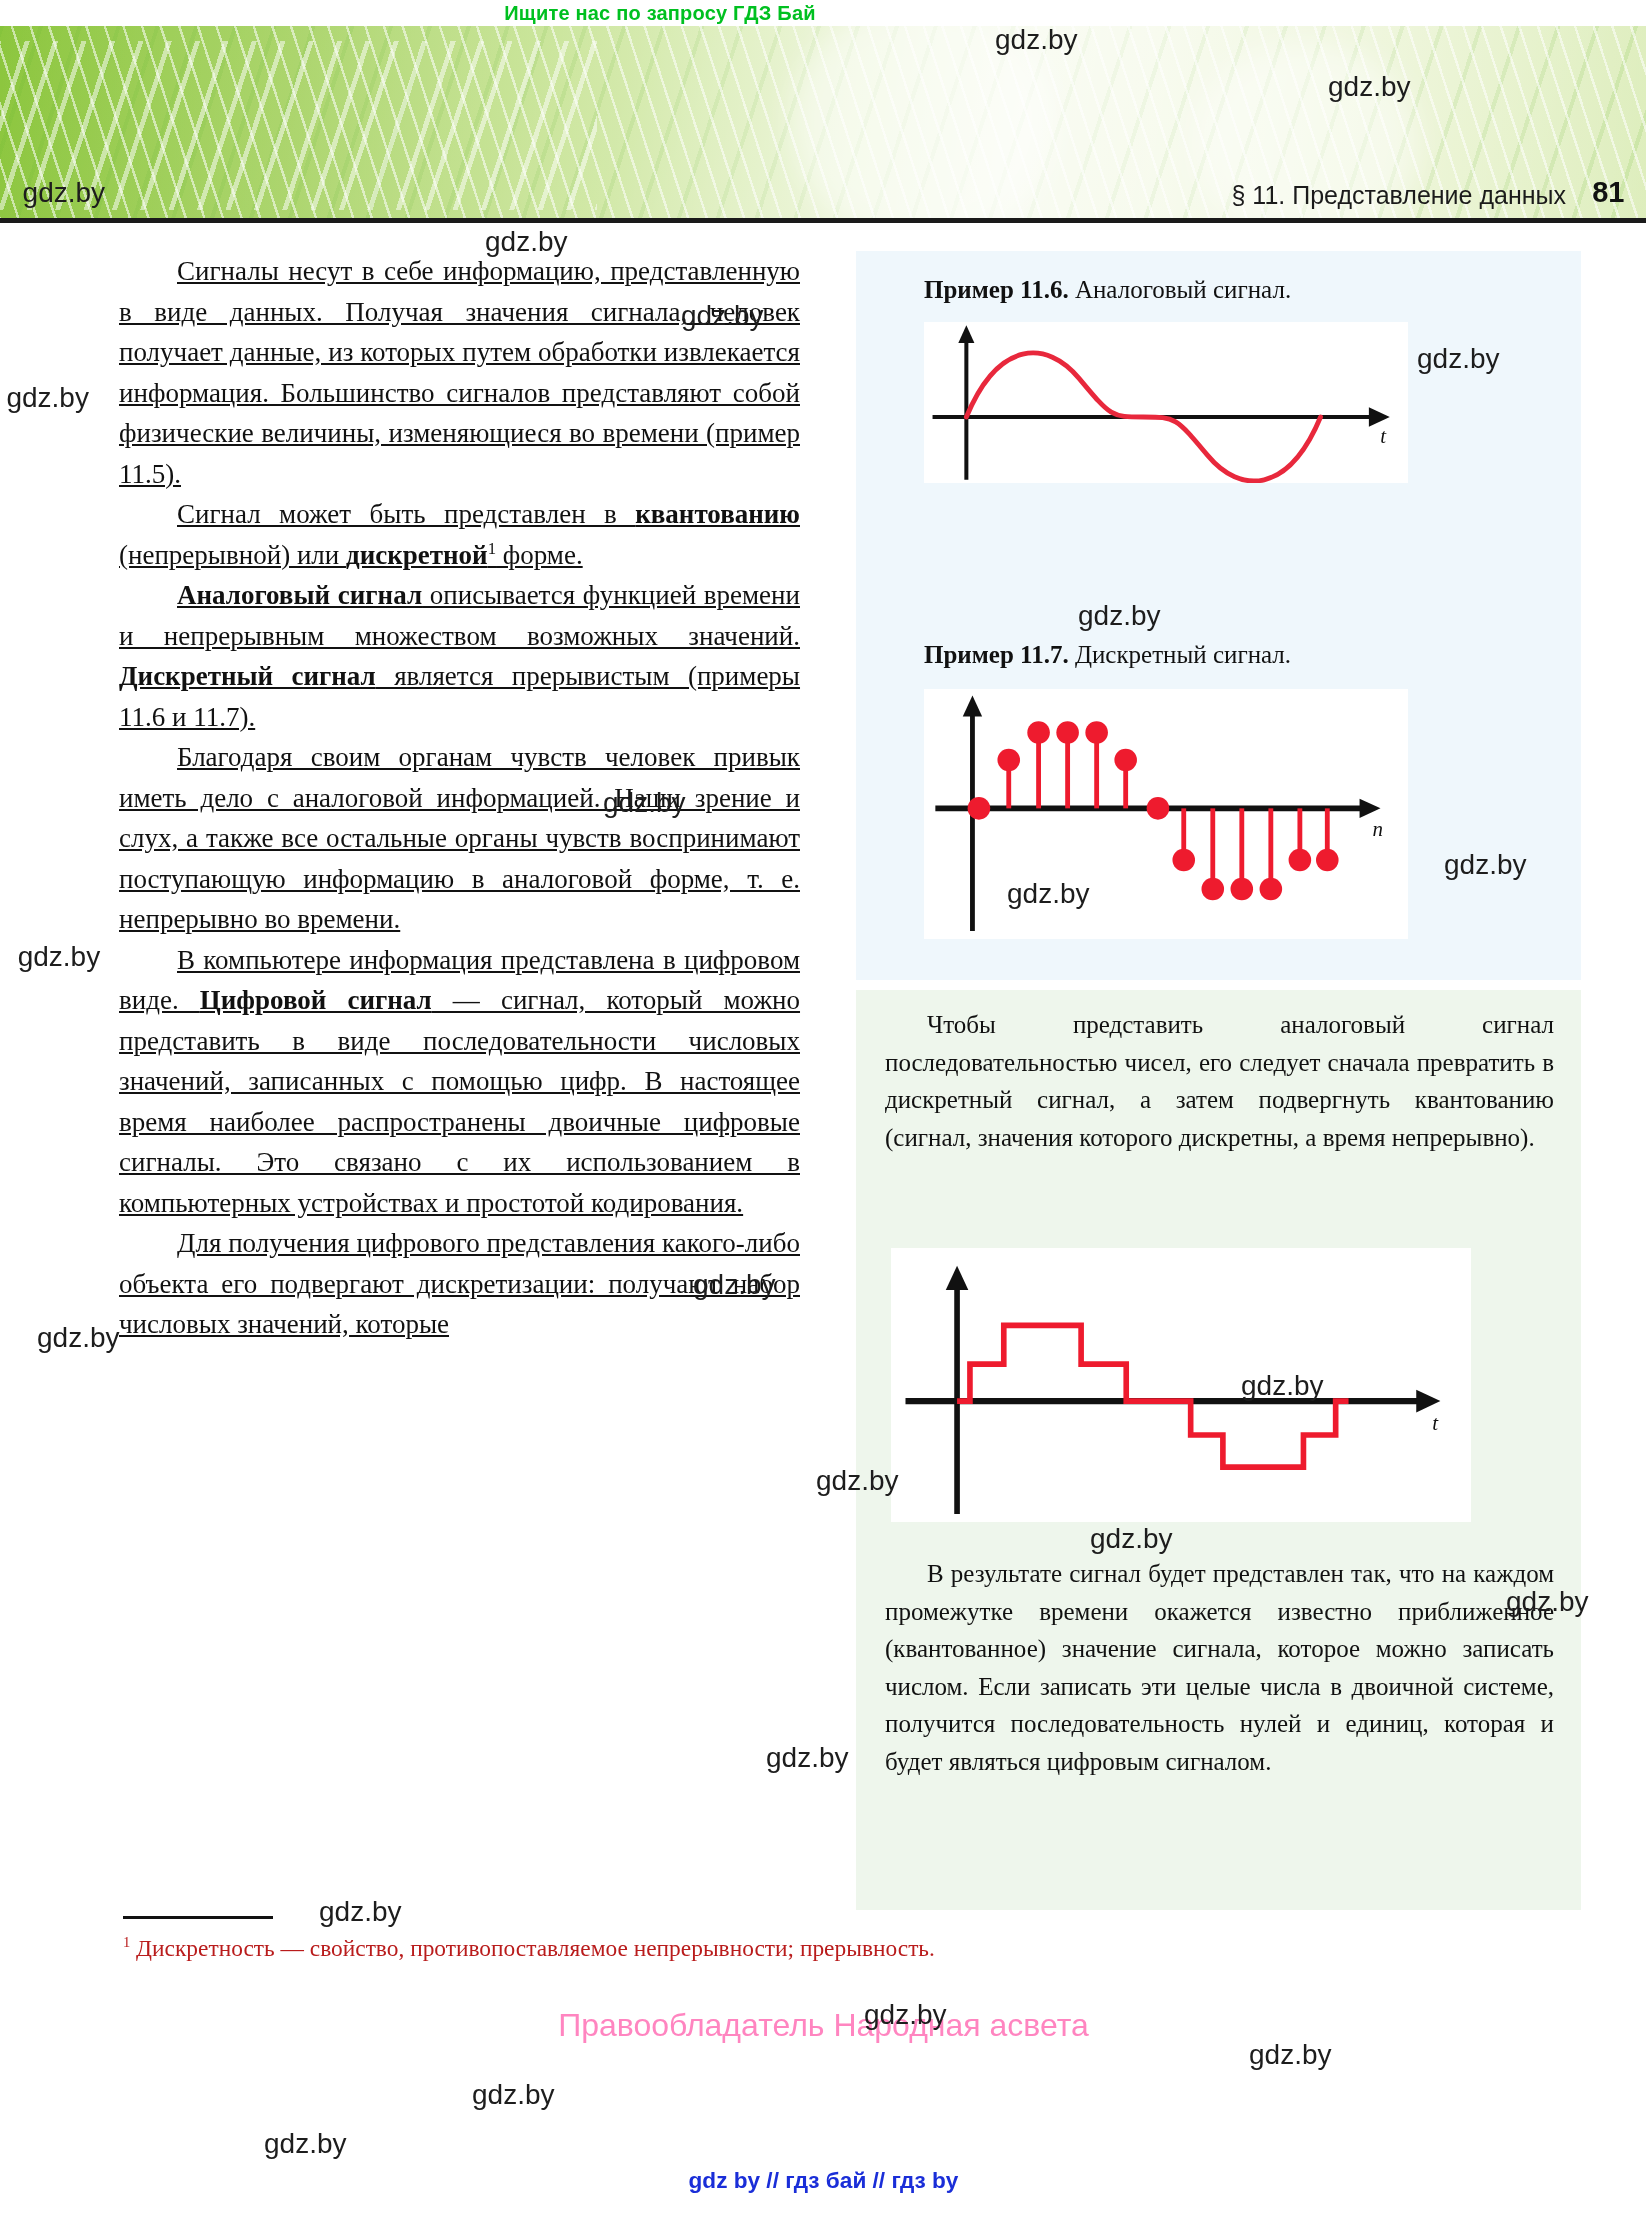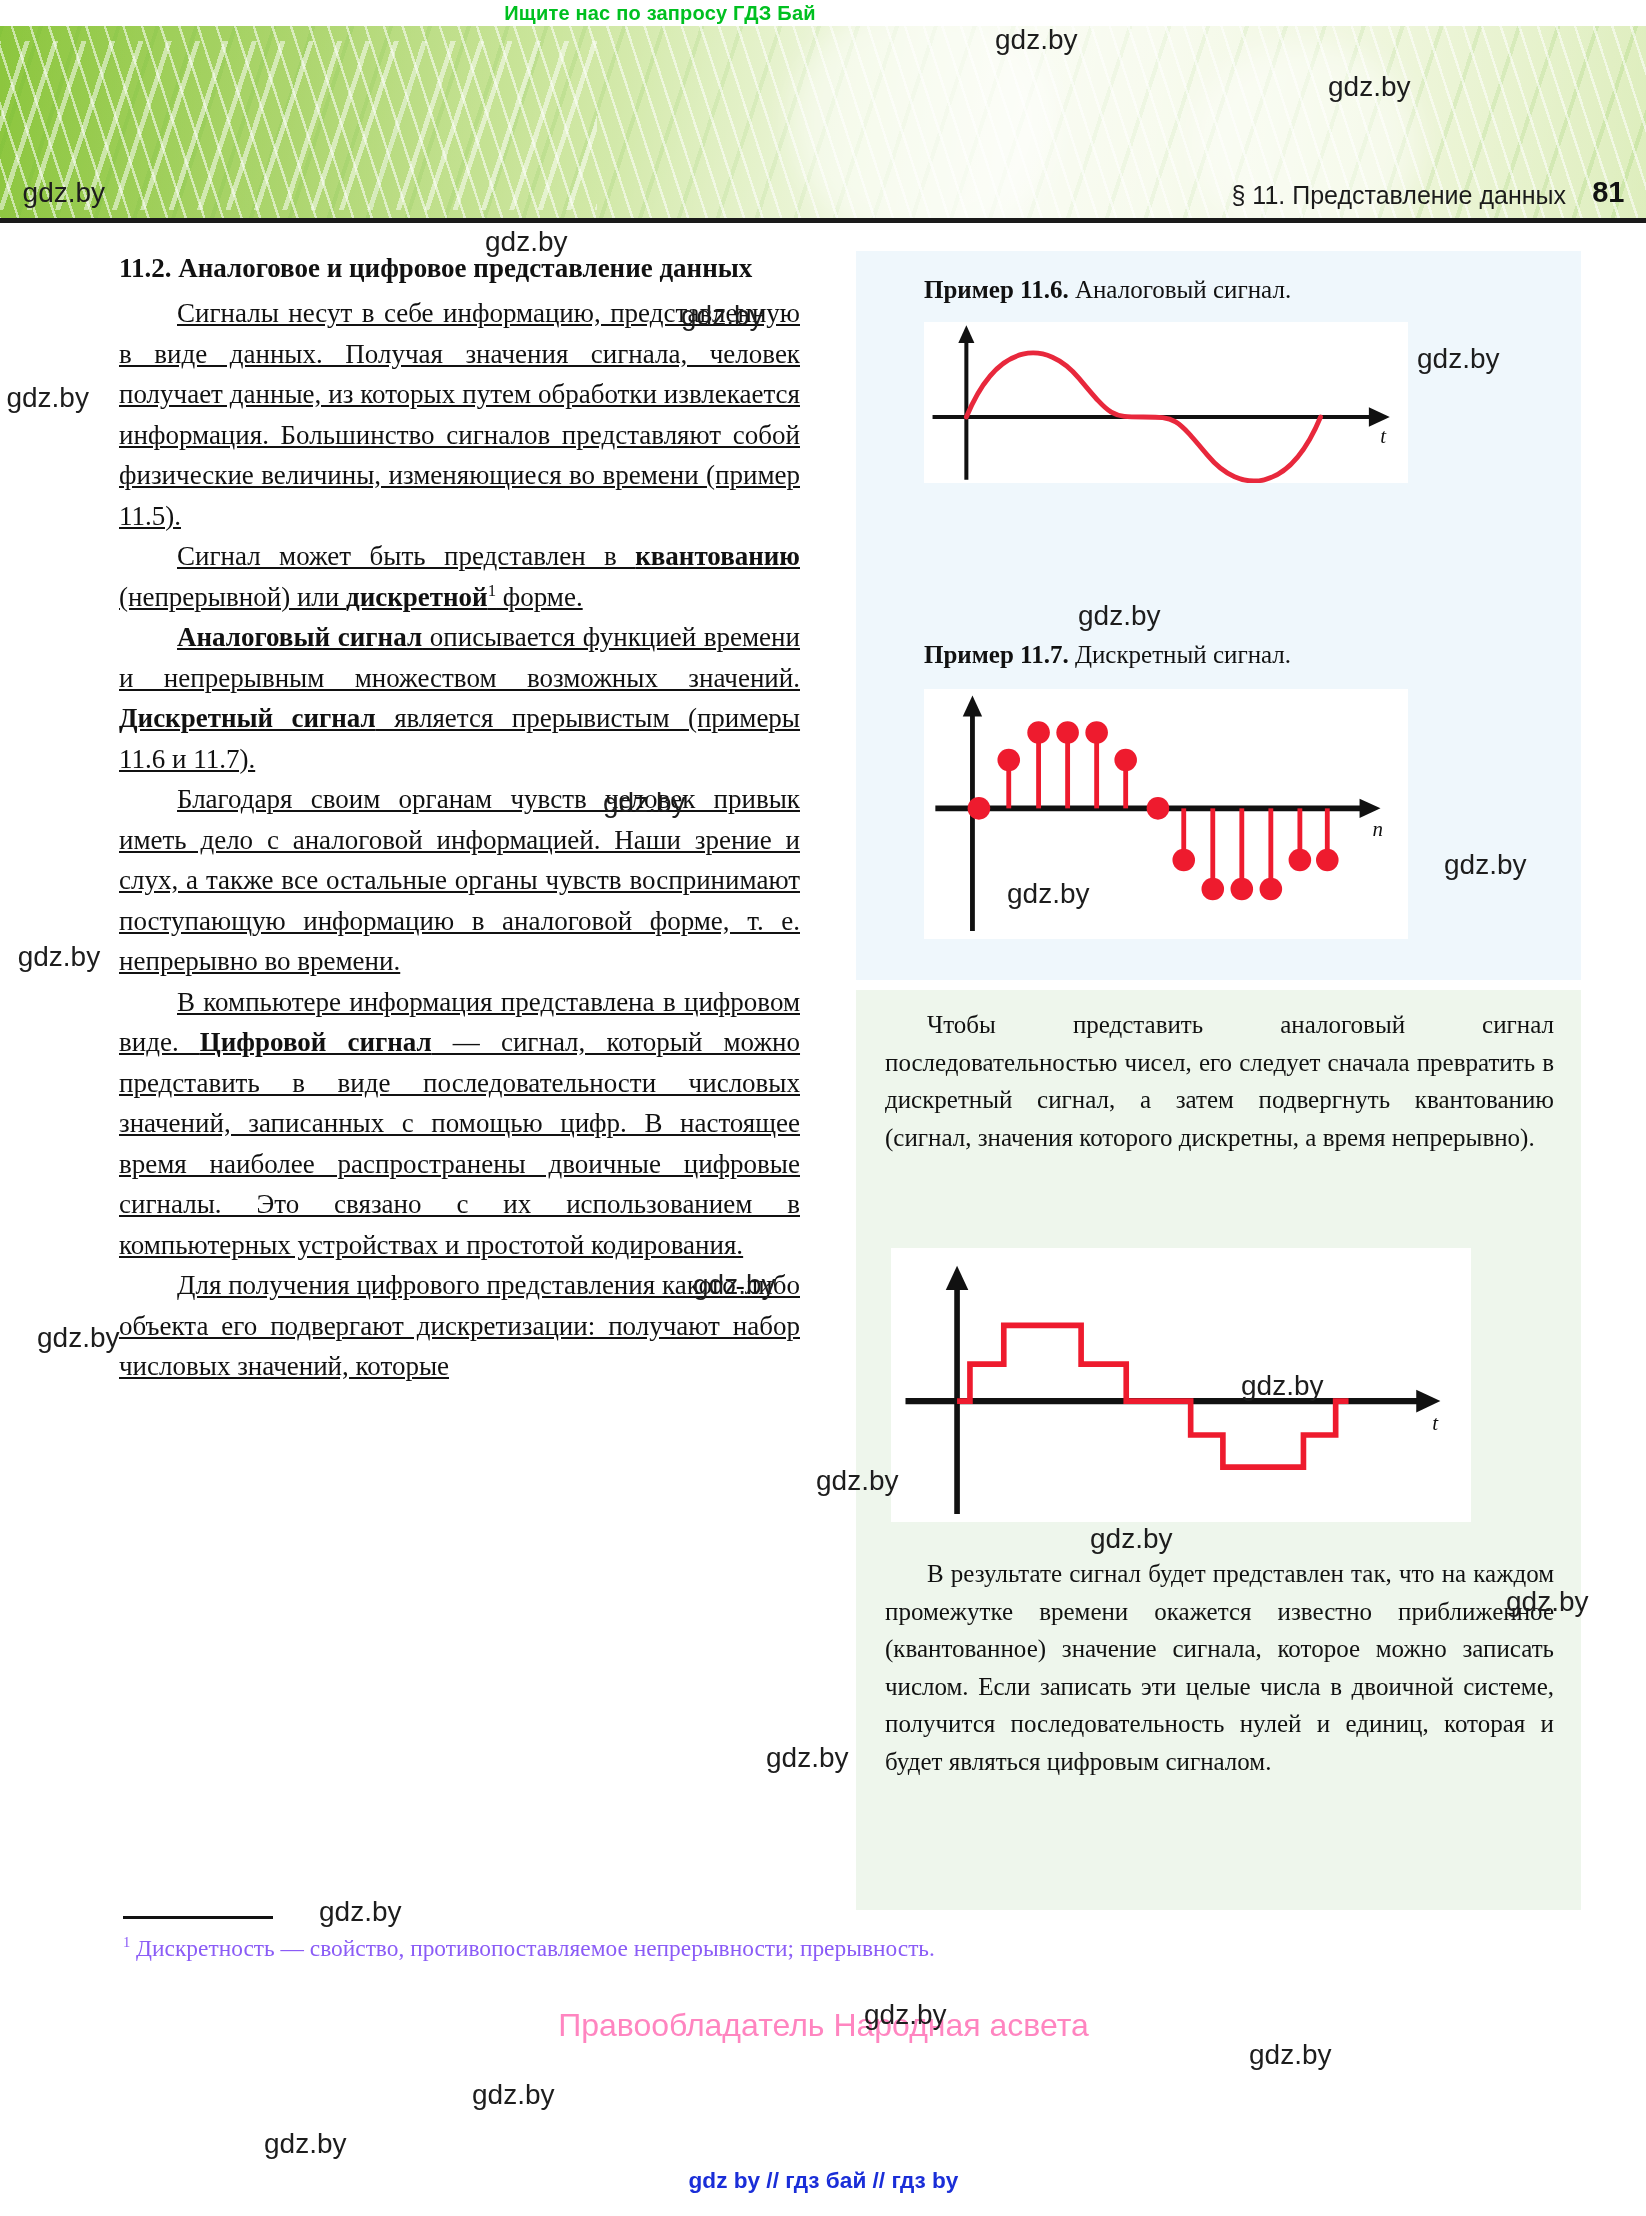--- a/index.html
+++ b/index.html
@@ -151,21 +151,21 @@
     position: absolute;
     left: 123px; top: 1916px;
     width: 150px; height: 3.2px;
     background: #111;
   }
   #footnote {
     position: absolute;
     left: 123px; top: 1934px;
     width: 1435px;
     font-size: 23.4px;
-    color: #8b5cf6;
+    color: #b91c1c;
   }
   #footnote sup { font-size: .62em; vertical-align: super; }
 
   
   .wm {
     position: absolute;
     font-family: "Liberation Sans", sans-serif;
     font-size: 28px;
     color: #1d1d1d;
     white-space: nowrap;
@@ -203,21 +203,20 @@
   <div id="header-band">
     <div class="chip-row"></div>
     <div class="blob b1"></div>
     <div class="blob b2"></div>
   </div>
   <div id="header-rule"></div>
   <div id="header-title">§ 11. Представление данных</div>
   <div id="page-number">81</div>
 
   <div id="left-col">
-    <h2>11.2. Аналоговое и цифровое представление данных</h2>
     <p class="para">Сигналы несут в себе информацию, представленную в виде данных. Получая значения сигнала, человек получает данные, из которых путем обработки извлекается информация. Большинство сигналов представляют собой физические величины, изменяющиеся во времени (пример 11.5).</p>
     <p class="para">Сигнал может быть представлен в <b>квантованию</b> (непрерывной) или <b>дискретной</b><sup>1</sup> форме.</p>
     <p class="para"><b>Аналоговый сигнал</b> описывается функцией времени и непрерывным множеством возможных значений. <b>Дискретный сигнал</b> является прерывистым (примеры 11.6 и 11.7).</p>
     <p class="para">Благодаря своим органам чувств человек привык иметь дело с аналоговой информацией. Наши зрение и слух, а также все остальные органы чувств воспринимают поступающую информацию в аналоговой форме, т. е. непрерывно во времени.</p>
     <p class="para">В компьютере информация представлена в цифровом виде. <b>Цифровой сигнал</b> — сигнал, который можно представить в виде последовательности числовых значений, записанных с помощью цифр. В настоящее время наиболее распространены двоичные цифровые сигналы. Это связано с их использованием в компьютерных устройствах и простотой кодирования.</p>
     <p class="para">Для получения цифрового представления какого-либо объекта его подвергают дискретизации: получают набор числовых значений, которые</p>
   </div>
 
   <div class="panel-blue"></div>
 

